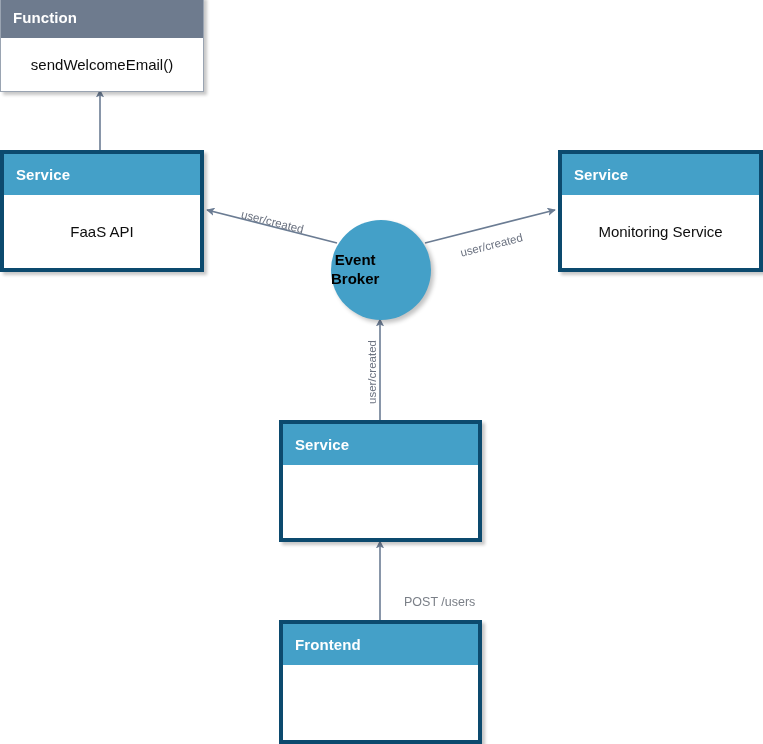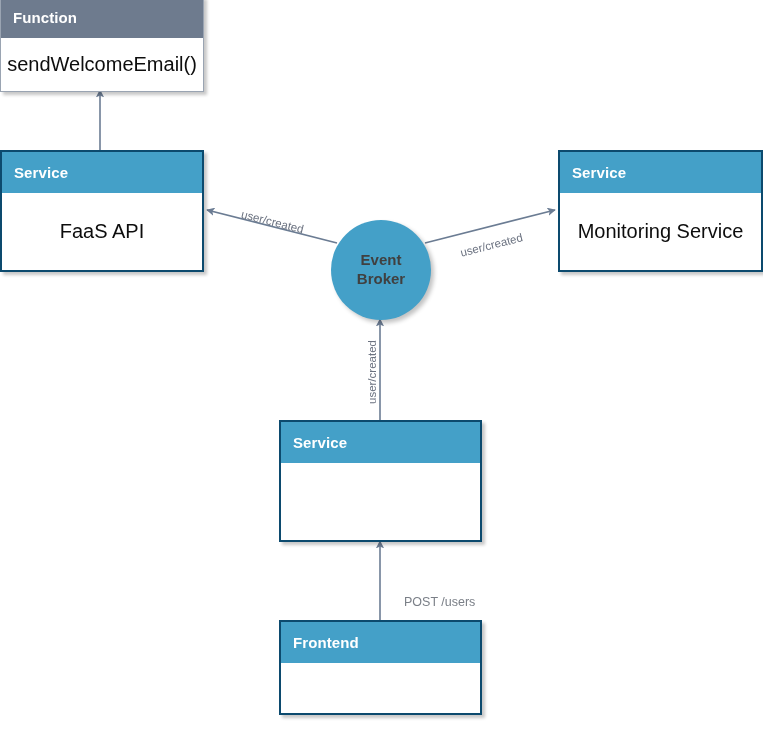--- a/index.html
+++ b/index.html
@@ -23,21 +23,21 @@
     left: 0;
     top: 0;
     width: 763px;
     height: 744px;
     pointer-events: none;
   }
   .node {
     position: absolute;
     box-sizing: border-box;
     background: #ffffff;
-    border: 2px solid #0c4a6e;
+    border: 4px solid #0c4a6e;
     box-shadow: 3px 3px 3px rgba(0,0,0,0.22);
     display: flex;
     flex-direction: column;
   }
   .node.fn-node {
     border: 1px solid #9aa4b2;
   }
   .node-header {
     box-sizing: border-box;
     background: #44a0c8;
@@ -53,35 +53,35 @@
   }
   .node.fn-node > .node-header {
     background: #6e7b8e;
   }
   .node-body {
     flex: 1 1 auto;
     display: flex;
     align-items: center;
     justify-content: center;
     color: #0d0d0d;
-    font-size: 20px;
+    font-size: 15px;
     background: #ffffff;
     padding: 4px 8px;
     text-align: center;
   }
   .circle-node {
     position: absolute;
     box-sizing: border-box;
     border-radius: 50%;
     background: #44a0c8;
     box-shadow: 3px 3px 4px rgba(0,0,0,0.24);
     display: flex;
     align-items: center;
-    justify-content: center;
-    color: #404040;
+    justify-content: flex-start;
+    color: #000000;
     font-size: 15px;
     font-weight: bold;
     line-height: 1.25;
     text-align: center;
   }
   .edge-label {
     position: absolute;
     color: #6b7280;
     font-size: 11.5px;
     white-space: nowrap;
@@ -114,21 +114,21 @@
   #node-server {
     left: 279px;
     top: 420px;
     width: 203px;
     height: 122px;
   }
   #node-frontend {
     left: 279px;
     top: 620px;
     width: 203px;
-    height: 95px;
+    height: 124px;
   }
   #node-event-broker {
     left: 331px;
     top: 220px;
     width: 100px;
     height: 100px;
   }
 </style>
 </head>
 <body>

